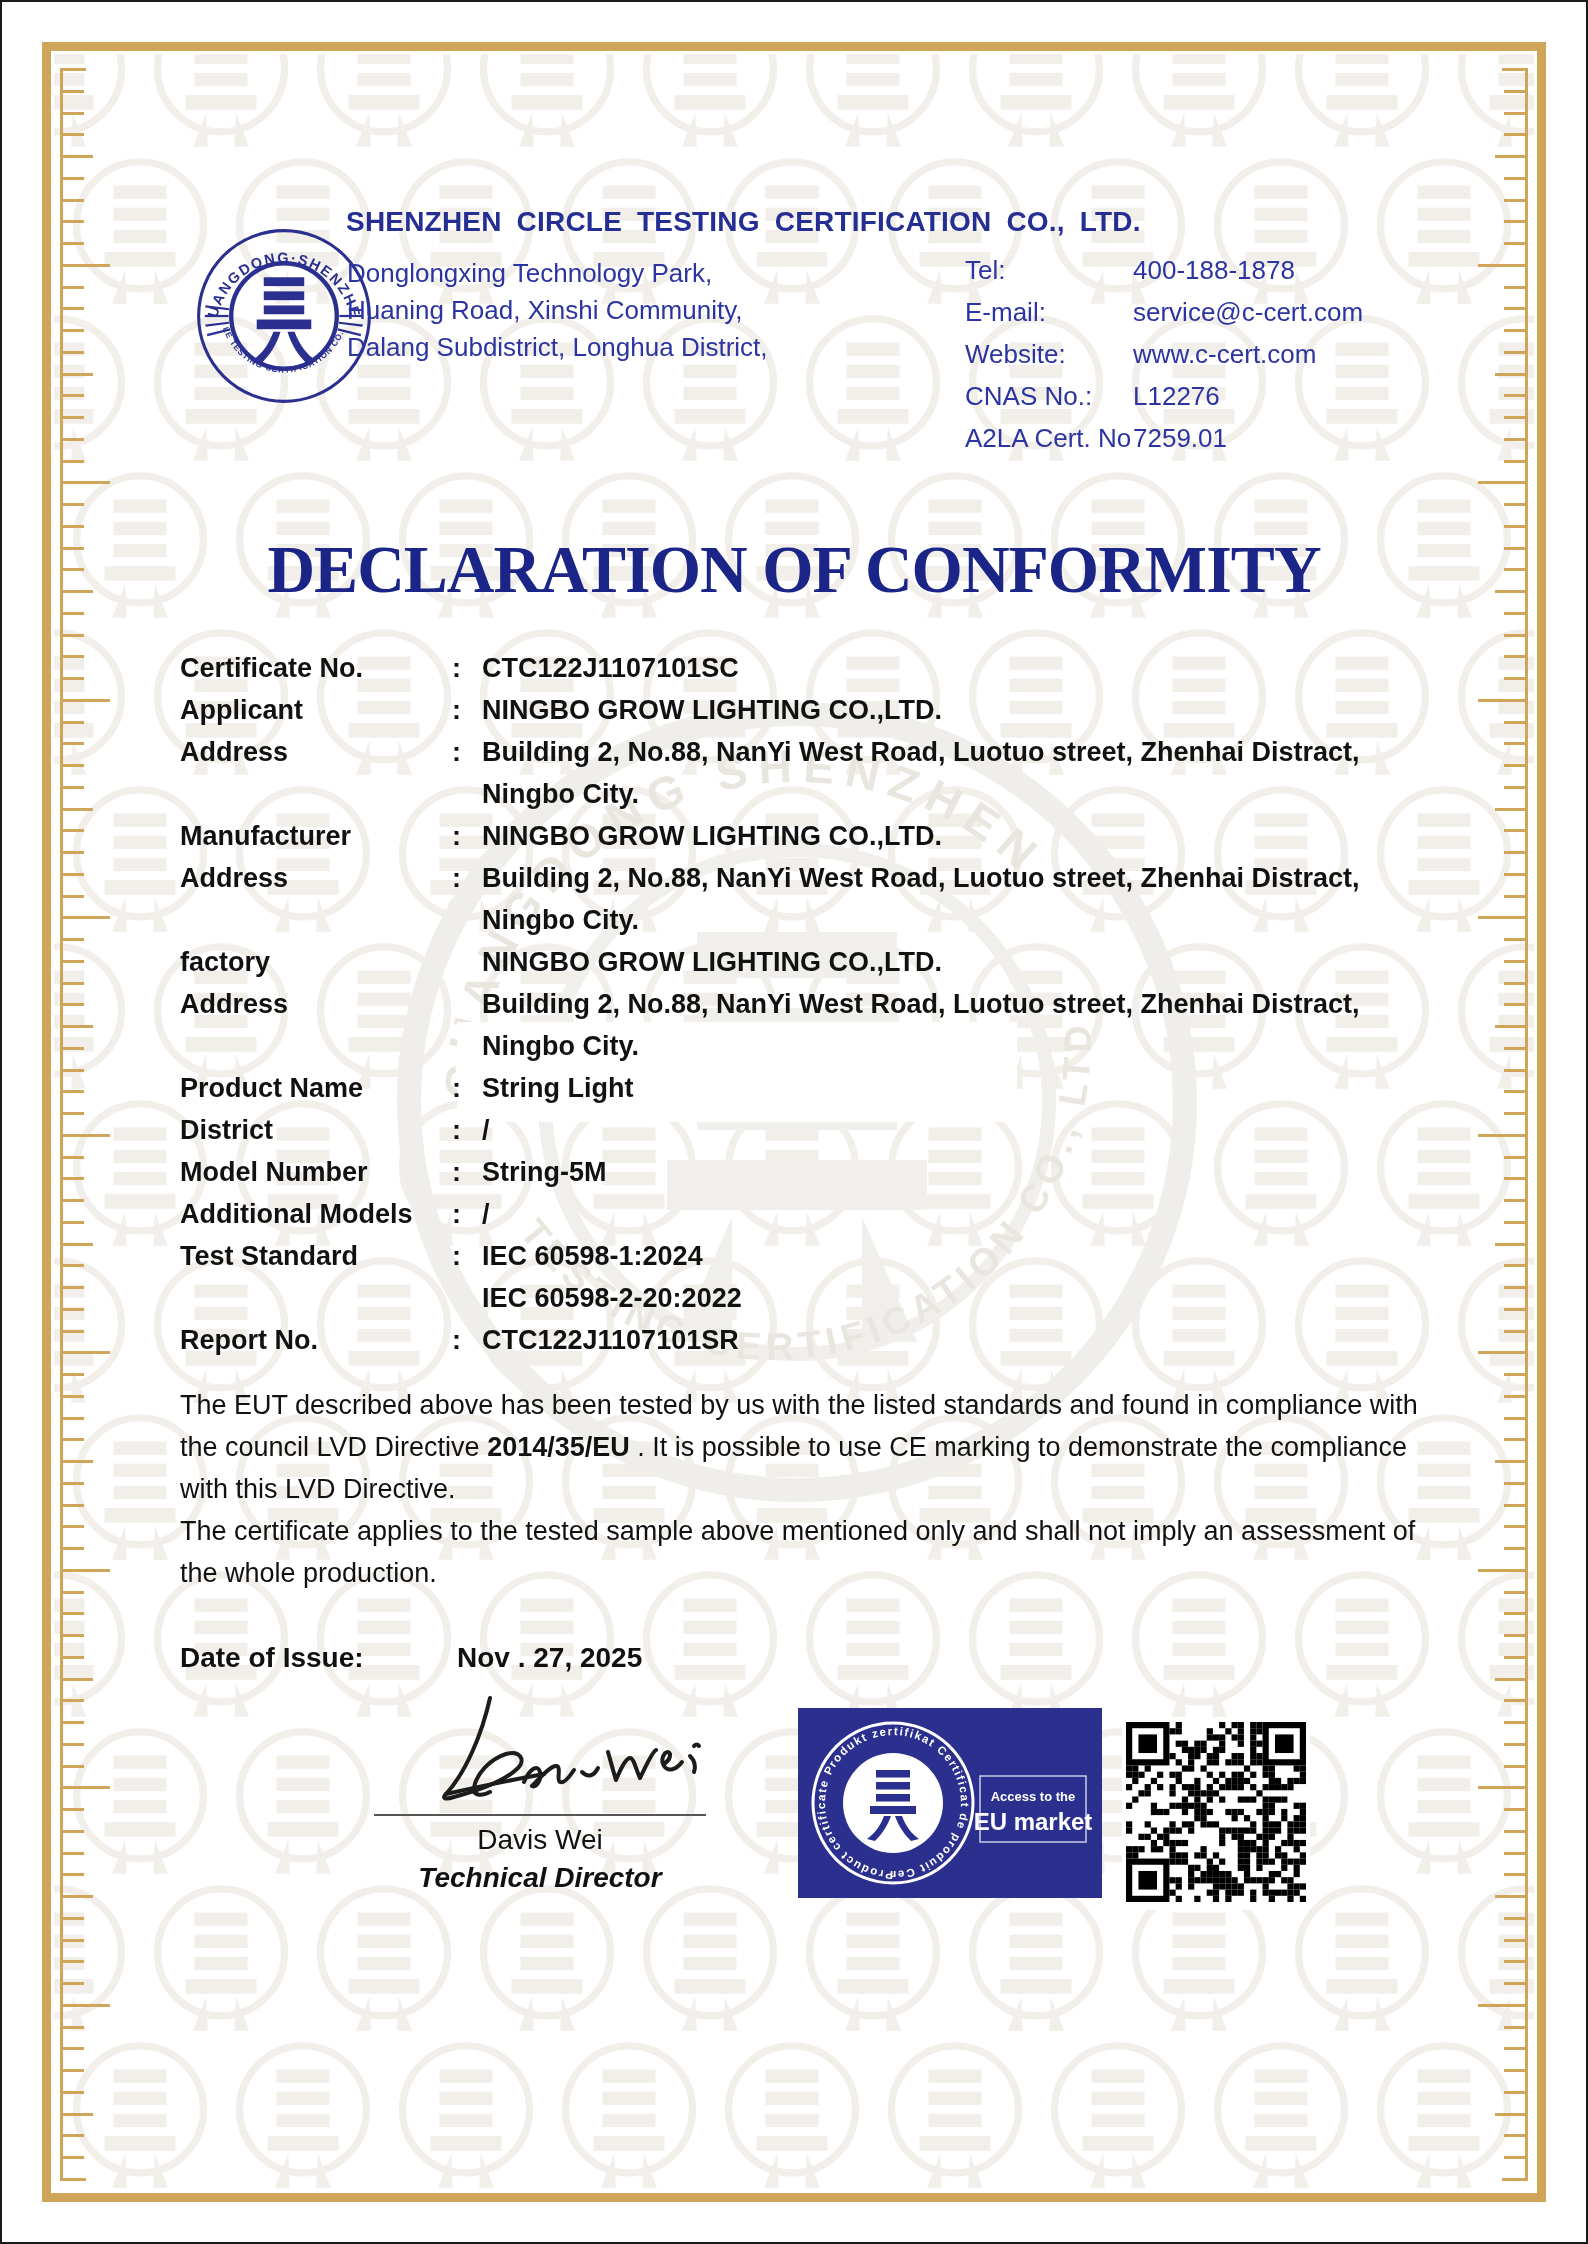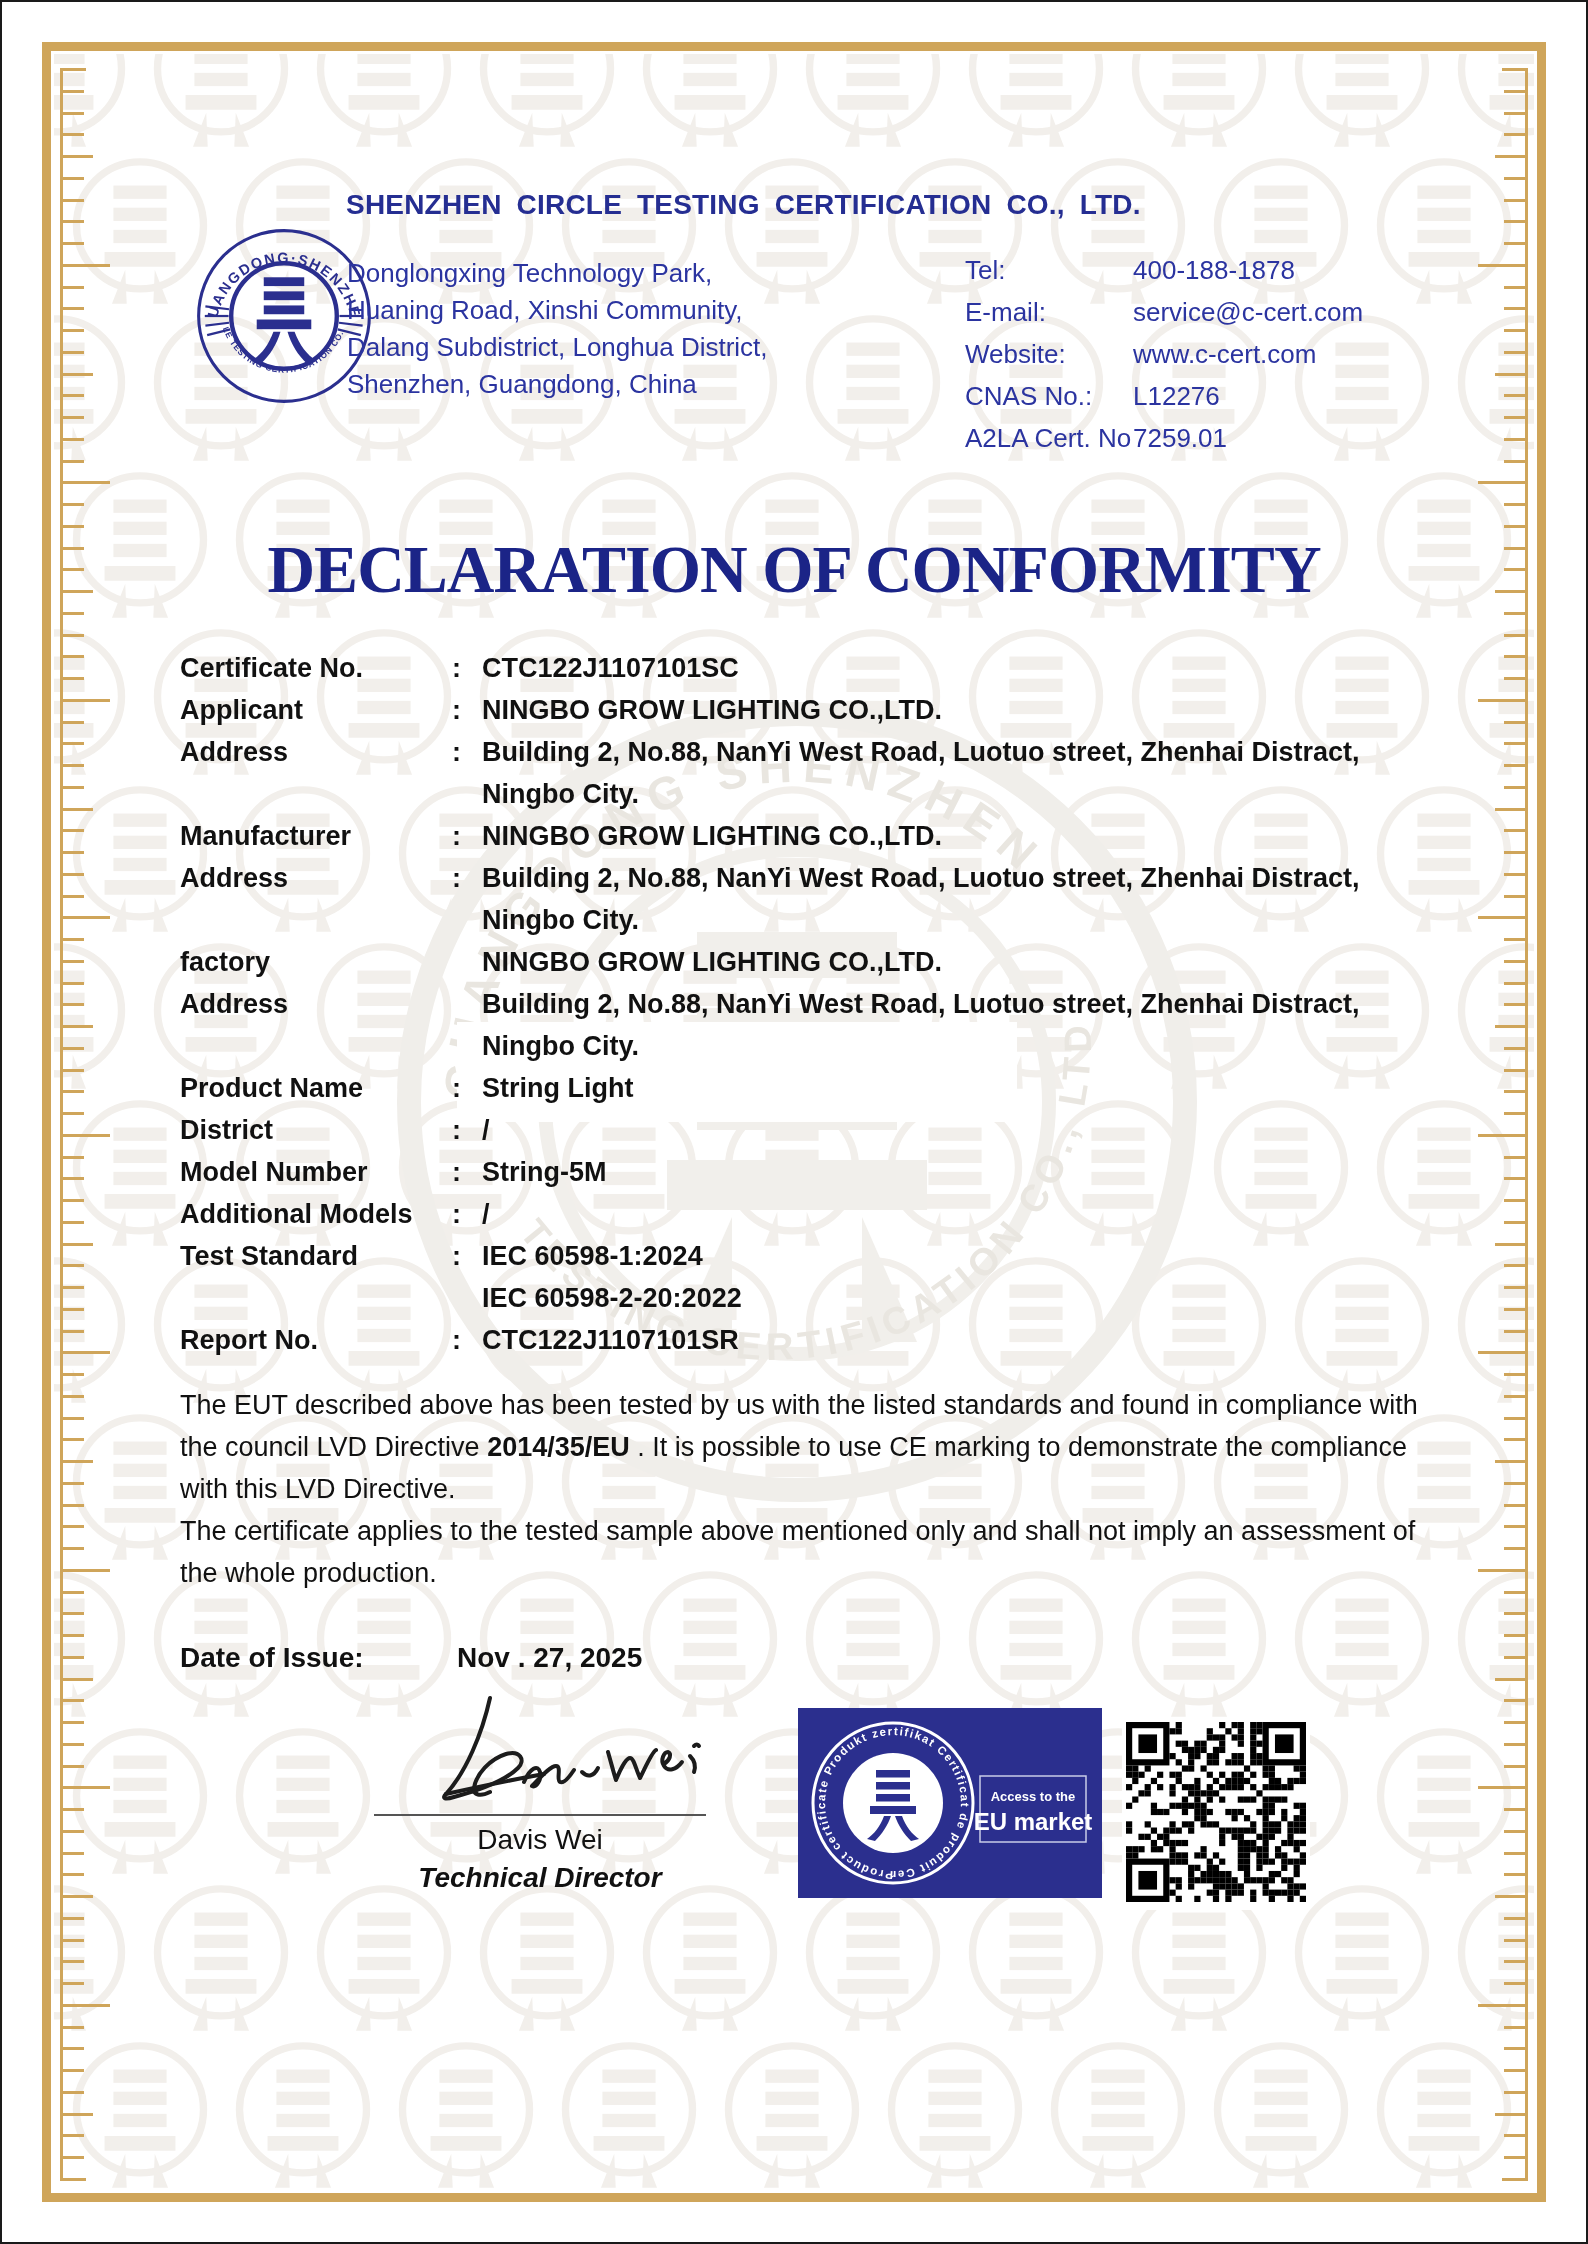--- a/index.html
+++ b/index.html
@@ -10,21 +10,21 @@
   .wm-layer{position:absolute;inset:52px;overflow:hidden;z-index:0;}
   .wm{position:absolute;}
   .wm-center{position:absolute;left:375px;top:680px;z-index:0;}
   .frame{position:absolute;inset:40px;border:9px solid #cfa55a;z-index:2;pointer-events:none;}
   .ruler-line{position:absolute;top:66px;bottom:64px;width:3px;background:#cfa55a;z-index:2;}
   .ruler-left{left:58px;} .ruler-right{right:58px;}
   .tick{position:absolute;height:3px;background:#cfa55a;z-index:2;}
   .white-patch{position:absolute;background:#fff;z-index:1;}
   
   .logo{position:absolute;left:194px;top:226px;z-index:3;}
-  .company-name{position:absolute;left:344px;top:187px;width:1070px;z-index:3;
+  .company-name{position:absolute;left:344px;top:204px;width:1070px;z-index:3;
       font-size:28px;font-weight:bold;color:#252e92;word-spacing:7px;letter-spacing:.2px;}
   .hq-address{position:absolute;left:345px;top:253px;z-index:3;font-size:26px;line-height:37px;color:#2b34a0;}
   .contacts{position:absolute;left:963px;top:253px;z-index:3;font-size:26px;color:#2b34a0;width:420px;}
   .c-row{display:flex;margin-bottom:12px;line-height:30px;}
   .c-row:last-child{margin-top:10px;}
   .c-label{width:168px;flex:0 0 168px;}
   .c-value{flex:1;}
   
   .doc-title{position:absolute;left:0;right:0;top:528px;text-align:center;z-index:3;
       font-family:"Liberation Serif",serif;font-weight:bold;font-size:68px;color:#1b2487;
@@ -1654,21 +1654,20 @@
       <path d="M112,118 C118,134 126,144 137,151 L126,154 C116,145 108,132 104,118 Z"></path>
     </g>
   </svg>
 
   <div class="company-name">SHENZHEN CIRCLE TESTING CERTIFICATION CO., LTD.</div>
   <div class="hq-address">
 
       <div class="addr-line">Donglongxing Technology Park,</div>
       <div class="addr-line">Huaning Road, Xinshi Community,</div>
       <div class="addr-line">Dalang Subdistrict, Longhua District,</div>
-      <div class="addr-line">Shenzhen, Guangdong, China</div>
     </div>
   <div class="contacts">
 
       <div class="c-row">
         <div class="c-label">Tel:</div>
         <div class="c-value">400-188-1878</div>
       </div>
 
       <div class="c-row">
         <div class="c-label">E-mail:</div>

